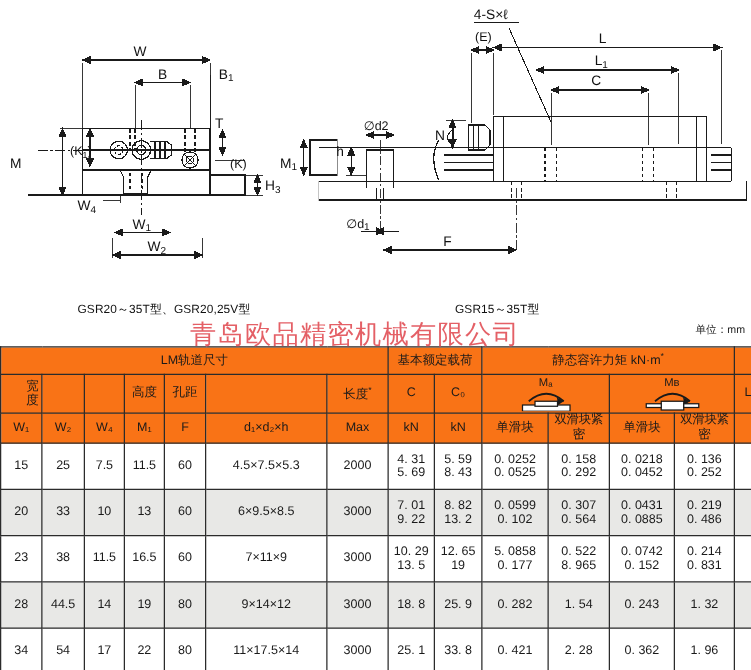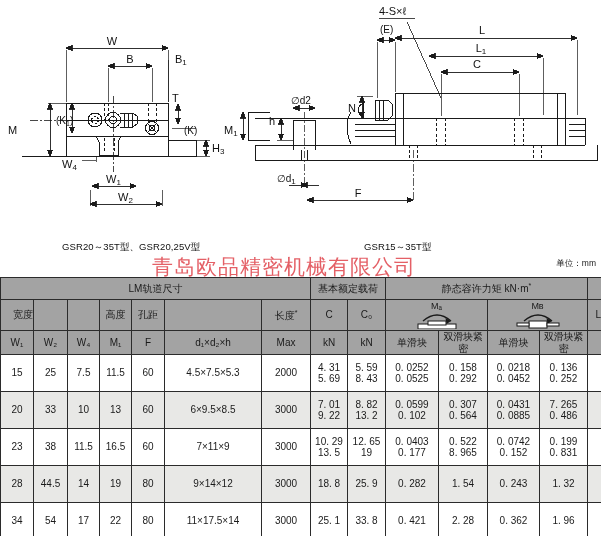--- a/index.html
+++ b/index.html
@@ -29,26 +29,26 @@
     font-family:"DejaVu Sans",sans-serif;z-index:6;
   }
 
   
   .tbl-wrap{position:absolute;left:0;top:277px;width:601px;}
   table.spec{border-collapse:collapse;width:601px;table-layout:fixed;}
   table.spec th,table.spec td{
     border:1px solid #2b2b2b;text-align:center;vertical-align:middle;
     font-size:10px;padding:0;line-height:1.15;
   }
-  table.spec thead th{background:#a3a3a3;font-weight:normal;}
+  table.spec thead th{background:#f97316;font-weight:normal;}
   .grp{height:22px;font-size:10px;}
   .lbl-row th{height:30px;}
-  .lbl-row th.lbl-left{text-align:right;padding-left:3px;vertical-align:middle;}
+  .lbl-row th.lbl-left{text-align:left;padding-left:20px;vertical-align:middle;}
   .sym-row th{height:18px;font-size:9.5px;}
-  .tiny{font-size:7px;letter-spacing:-0.3px;}
+  .tiny{font-size:7px;letter-spacing:-0.3px;font-family:Liberation Mono, monospace;}
   .sup{font-size:7px;vertical-align:super;}
 
   tbody td{height:36px;background:#ffffff;}
   tbody tr.alt td{background:#e8e8e6;}
   .two-line span{display:block;}
 
   
   .mom-cell{padding:1px 0 0 0;}
   .mom-label{font-size:9px;display:block;margin-bottom:-1px;}
   .mom-ico{display:block;margin:0 auto;}
@@ -425,21 +425,21 @@
             </td>
             <td class="two-line">
               <span>0. 307</span>
               <span>0. 564</span>
             </td>
             <td class="two-line">
               <span>0. 0431</span>
               <span>0. 0885</span>
             </td>
             <td class="two-line">
-              <span>7. 265</span>
+              <span>0. 219</span>
               <span>0. 486</span>
             </td>
             <td class="two-line">
               <span>0. 17</span>
               <span>0. 25</span>
             </td>
           </tr>
           <tr>
             <td>23</td>
             <td>38</td>
@@ -450,33 +450,33 @@
             <td>3000</td>
             <td class="two-line">
               <span>10. 29</span>
               <span>13. 5</span>
             </td>
             <td class="two-line">
               <span>12. 65</span>
               <span>19</span>
             </td>
             <td class="two-line">
-              <span>0. 0403</span>
+              <span>5. 0858</span>
               <span>0. 177</span>
             </td>
             <td class="two-line">
               <span>0. 522</span>
               <span>8. 965</span>
             </td>
             <td class="two-line">
               <span>0. 0742</span>
               <span>0. 152</span>
             </td>
             <td class="two-line">
-              <span>0. 199</span>
+              <span>0. 214</span>
               <span>0. 831</span>
             </td>
             <td class="two-line">
               <span>0. 29</span>
               <span>0. 5</span>
             </td>
           </tr>
           <tr class="alt">
             <td>28</td>
             <td>44.5</td>

